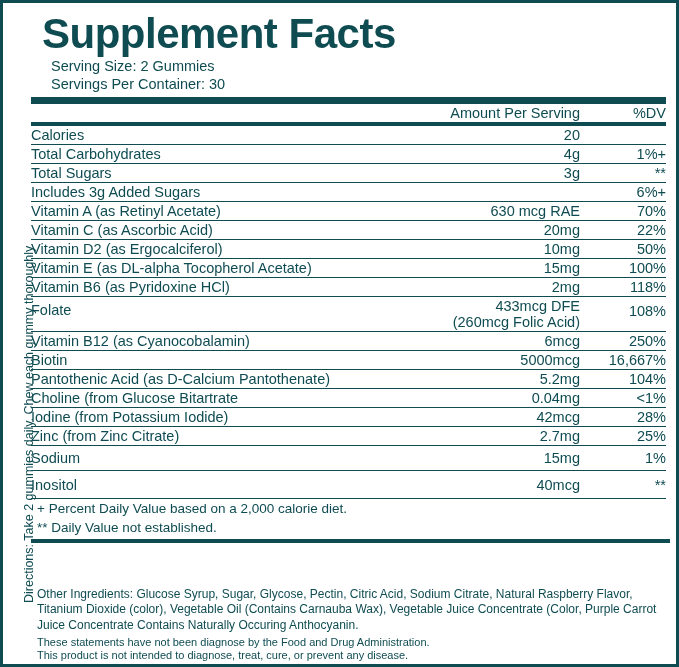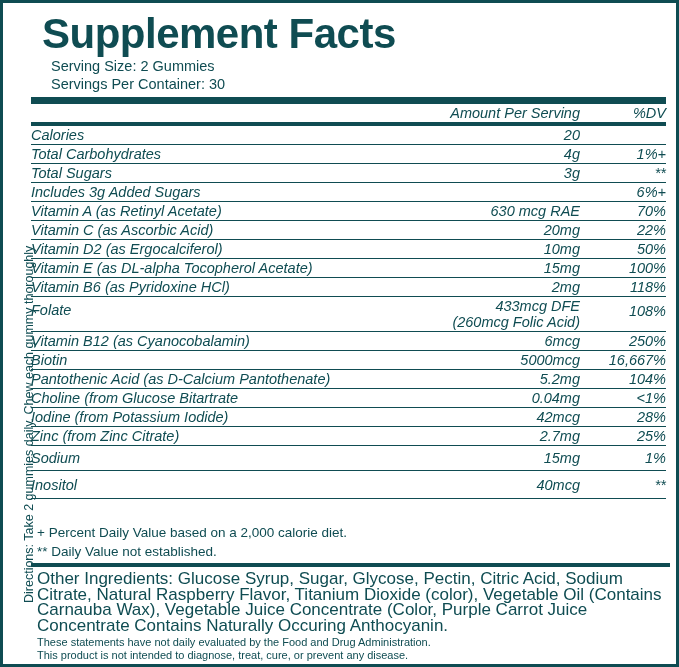--- a/index.html
+++ b/index.html
@@ -67,21 +67,20 @@
     border-bottom: 7px solid #0f4c52;
     margin-top: 4px;
   }
   .rule-medium {
     border-bottom: 4px solid #0f4c52;
   }
   table.facts {
     width: 100%;
     border-collapse: collapse;
     font-size: 14.5px;
-    font-style: italic;
   }
   table.facts td {
     padding: 1px 0 1px 0;
     vertical-align: top;
     border-bottom: 1px solid #0f4c52;
   }
   table.facts tr.no-rule td {
     border-bottom: none;
   }
   td.name {
@@ -113,24 +112,25 @@
   .twoline {
     line-height: 16px;
   }
   .footnotes {
     font-size: 13.5px;
     line-height: 17px;
     padding-left: 6px;
     padding-top: 2px;
   }
   .ingredients {
-    font-size: 17px;
+    font-size: 12px;
     line-height: 15.5px;
     padding-left: 6px;
     padding-top: 4px;
+    margin-top: 40px;
   }
   .disclaimer {
     font-size: 11px;
     line-height: 13px;
     padding-left: 6px;
     padding-top: 3px;
   }
   .bottom-block {
     position: absolute;
     left: 28px;
@@ -263,17 +263,17 @@
       </tbody>
     </table>
 
   </div>
 
   <div class="bottom-block">
     <div class="footnotes">+ Percent Daily Value based on a 2,000 calorie diet.</div>
     <div class="footnotes">** Daily Value not established.</div>
     <div class="rule-medium" style="margin-top:3px"></div>
     <div class="ingredients">Other Ingredients: Glucose Syrup, Sugar, Glycose, Pectin, Citric Acid, Sodium Citrate, Natural Raspberry Flavor, Titanium Dioxide (color), Vegetable Oil (Contains Carnauba Wax), Vegetable Juice Concentrate (Color, Purple Carrot Juice Concentrate Contains Naturally Occuring Anthocyanin.</div>
-    <div class="disclaimer">These statements have not daily evaluated by the Food and Drug Administration.</div>
+    <div class="disclaimer">These statements have not been diagnose by the Food and Drug Administration.</div>
     <div class="disclaimer" style="padding-top:0">This product is not intended to diagnose, treat, cure, or prevent any disease.</div>
   </div>
 
 </div>
 
 </body></html>

